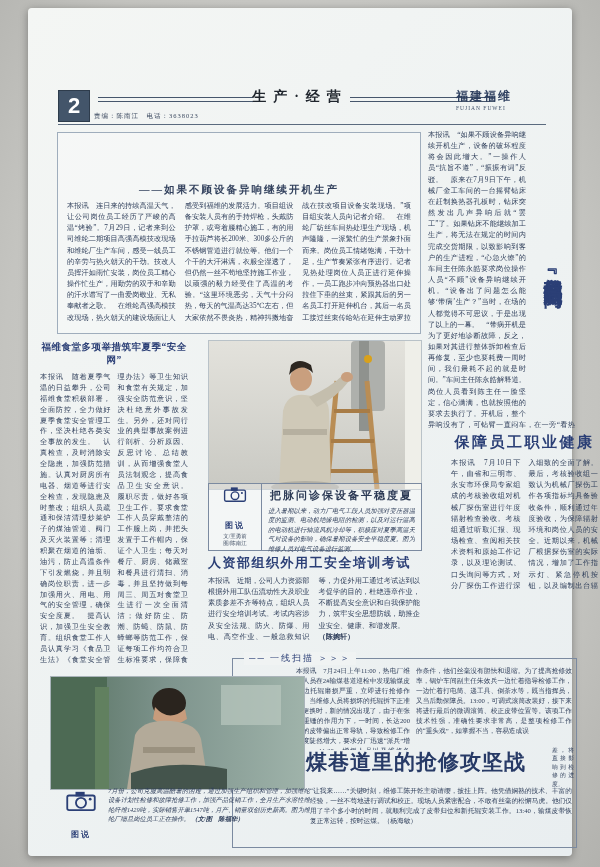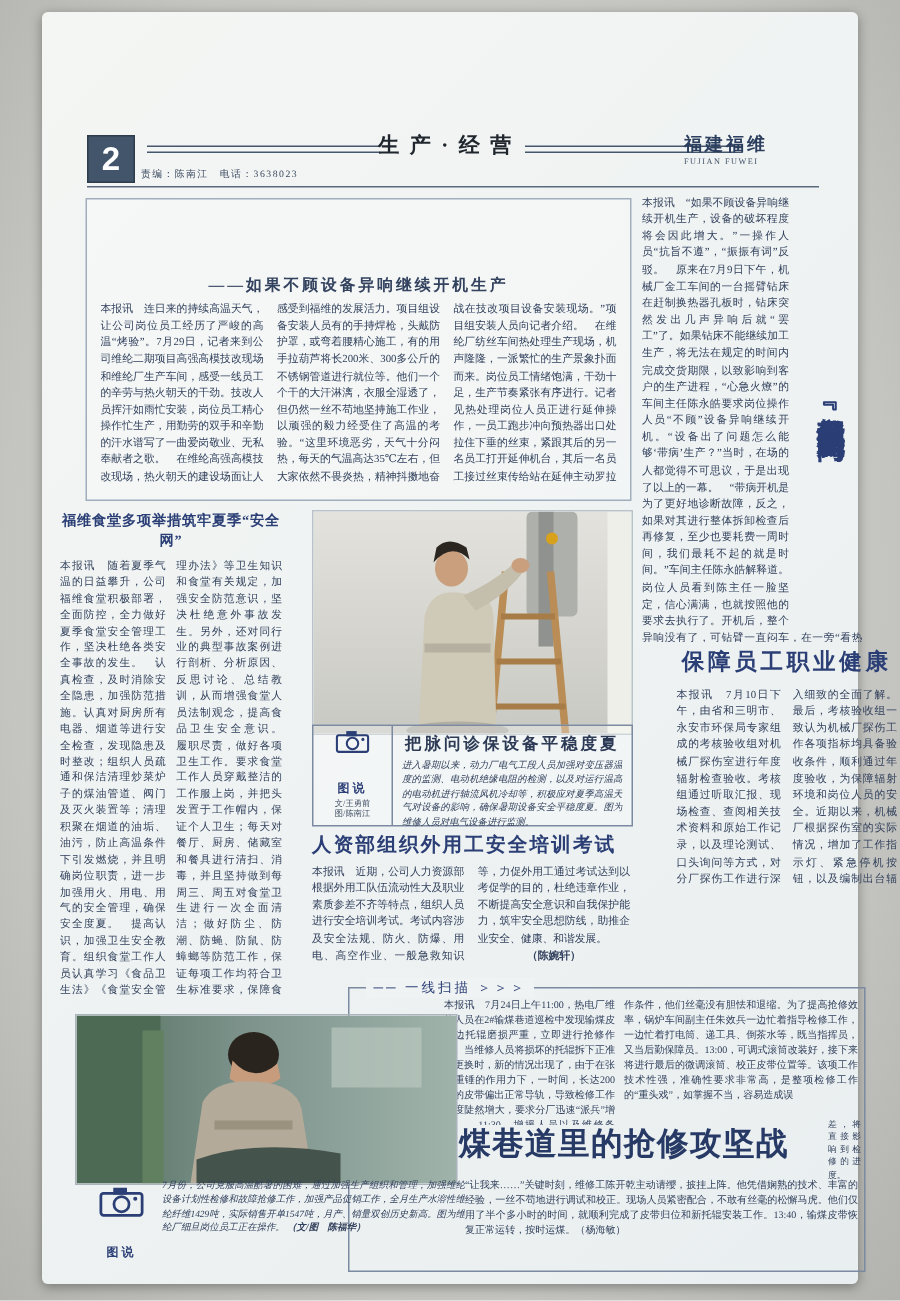--- a/index.html
+++ b/index.html
@@ -37,21 +37,21 @@
   .leadbox{left:29px;top:124px;width:362px;height:200px;border:1px solid #9fadbc;background:rgba(255,255,255,.25);}
   .lead-hl{left:0;top:12px;width:362px;text-align:center;font-size:24px;font-weight:bold;color:#cd2418;letter-spacing:1px;}
   .lead-sub{left:0;top:50px;width:362px;text-align:center;font-size:10.5px;font-weight:bold;color:#33425e;letter-spacing:2px;}
   .lead-cols{left:9px;top:68px;width:344px;height:124px;column-count:3;column-gap:9px;font-size:7.2px;line-height:1.55;}
 
   
   .quotebox{left:400px;top:122px;width:147px;height:298px;font-size:7.2px;line-height:1.55;}
   .vhead{float:right;width:44px;height:276px;margin-left:5px;margin-bottom:4px;
     writing-mode:vertical-rl;text-orientation:upright;font-size:19px;font-weight:bold;
     color:#2b3f76;letter-spacing:1px;line-height:44px;text-align:center;}
-  .byline{display:block;text-align:center;font-size:7.2px;color:#31405c;font-weight:bold;}
+  .byline{display:block;text-align:left;font-size:7.2px;color:#31405c;font-weight:bold;}
 
   
   .healthbox{left:408px;top:424px;width:147px;margin-left:15px;}
   .health-hl{text-align:center;font-size:15px;font-weight:bold;color:#2b3f76;letter-spacing:2.5px;line-height:1.4;}
   .health-cols{margin-top:5px;height:140px;column-count:2;column-gap:8px;font-size:7.2px;line-height:1.55;}
 
   
   .canteenbox{left:12px;top:333px;width:148px;}
   .canteen-hl{font-size:9.5px;font-weight:bold;color:#2b3f76;text-align:center;letter-spacing:0.5px;}
   .canteen-cols{margin-top:5px;height:296px;column-count:2;column-gap:7px;font-size:7.15px;line-height:1.52;}

